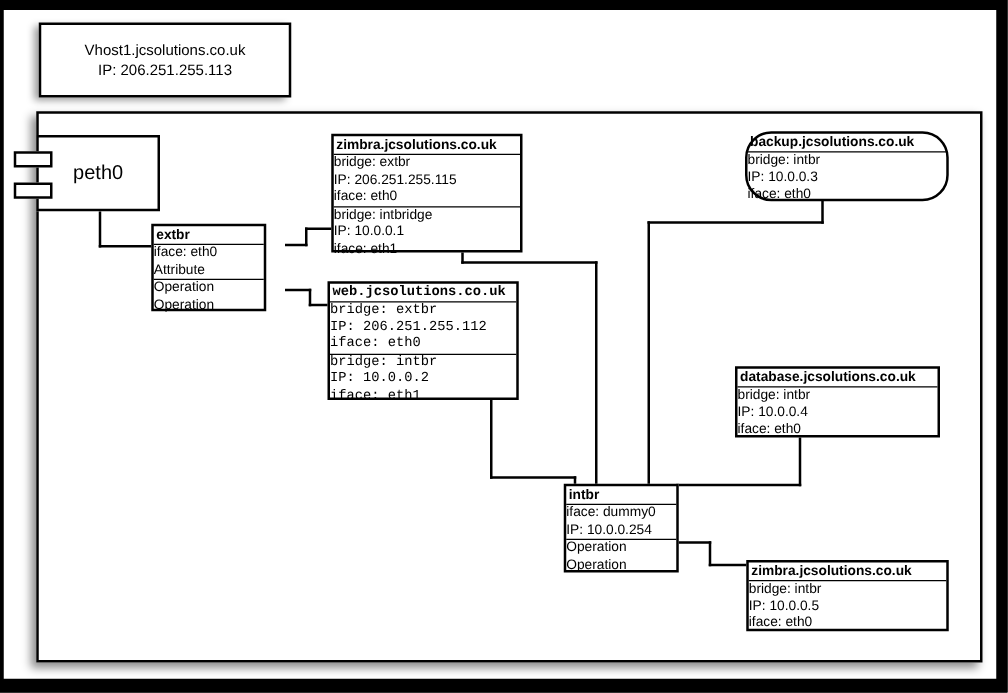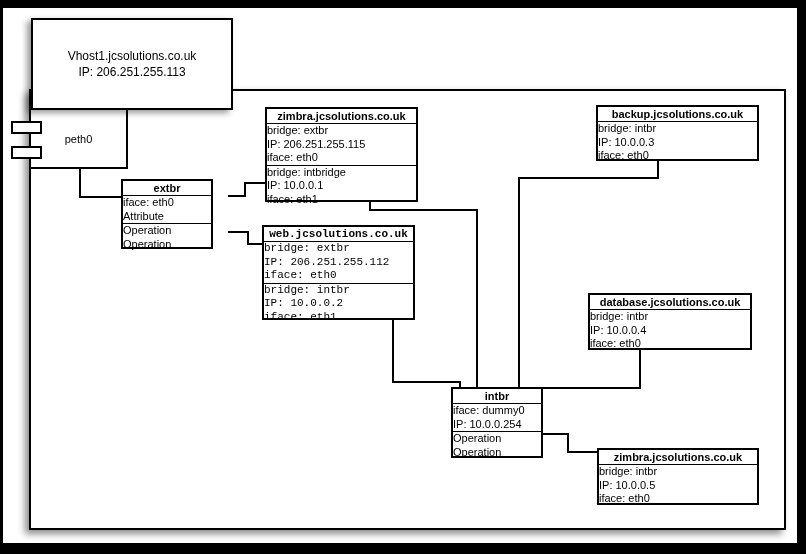--- a/index.html
+++ b/index.html
@@ -5,46 +5,46 @@
   html,body{margin:0;padding:0;background:#000;}
   #stage{position:relative;width:806px;height:554px;background:#000;overflow:hidden;
          font-family:"Liberation Sans","DejaVu Sans",sans-serif;color:#000;}
   #canvas{position:absolute;left:3px;top:8px;width:794px;height:535px;background:#fff;}
 
   
   #frame{position:absolute;left:29px;top:89px;width:757px;height:441px;background:#fff;
          border:2px solid #000;box-sizing:border-box;z-index:1;
          box-shadow:-4px 4px 7px rgba(0,0,0,0.45);}
   
-  #tab{position:absolute;left:31px;top:18px;width:202px;height:92px;background:#fff;
+  #tab{position:absolute;left:31px;top:18px;width:202px;height:60px;background:#fff;
        border:2px solid #000;box-sizing:border-box;z-index:3;
        box-shadow:-4px 3px 6px rgba(0,0,0,0.4);
        display:flex;flex-direction:column;align-items:center;justify-content:center;}
   #tab .tline{font-size:12px;line-height:16px;}
 
   
   #peth0{position:absolute;left:29px;top:108px;width:99px;height:61px;background:#fff;
          border:2px solid #000;box-sizing:border-box;z-index:2;
-         display:flex;align-items:center;justify-content:center;font-size:11px;}
+         display:flex;align-items:center;justify-content:center;font-size:16px;}
   .port{position:absolute;left:11px;width:31px;height:13px;background:#fff;
         border:2px solid #000;box-sizing:border-box;z-index:3;}
   #port1{top:121px;} #port2{top:146px;}
 
   
   .uml{position:absolute;background:#fff;border:2px solid #000;box-sizing:border-box;
        z-index:2;font-size:11px;}
-  .uml .ttl{font-weight:bold;text-align:center;border-bottom:1.5px solid #000;
+  .uml .ttl{font-weight:bold;border-bottom:1.5px solid #000;
             padding:1px 2px 1px 2px;line-height:12px;}
   .uml .sec{border-bottom:1.5px solid #000;}
   .uml .sec:last-child{border-bottom:none;}
   .uml .row{line-height:13.5px;padding-left:0;white-space:nowrap;}
 
   #zimbra  {left:265px;top:107px;width:153px;height:95px;}
   #web     {left:262px;top:225px;width:153px;height:95px;font-family:Liberation Mono, monospace;}
-  #backup  {left:596px;top:105px;width:163px;height:56px;}
+  #backup  {left:596px;top:105px;width:163px;height:56px;border-radius:21px;}
   #database{left:588px;top:261px;width:164px;height:57px;margin-top:32px;}
   #files   {left:597px;top:448px;width:162px;height:57px;}
   #extbr   {left:121px;top:179px;width:92px;height:70px;}
   #intbr   {left:451px;top:387px;width:92px;height:71px;}
 
   
   .seg{position:absolute;background:#000;z-index:1;}
 </style>
 </head>
 <body>

